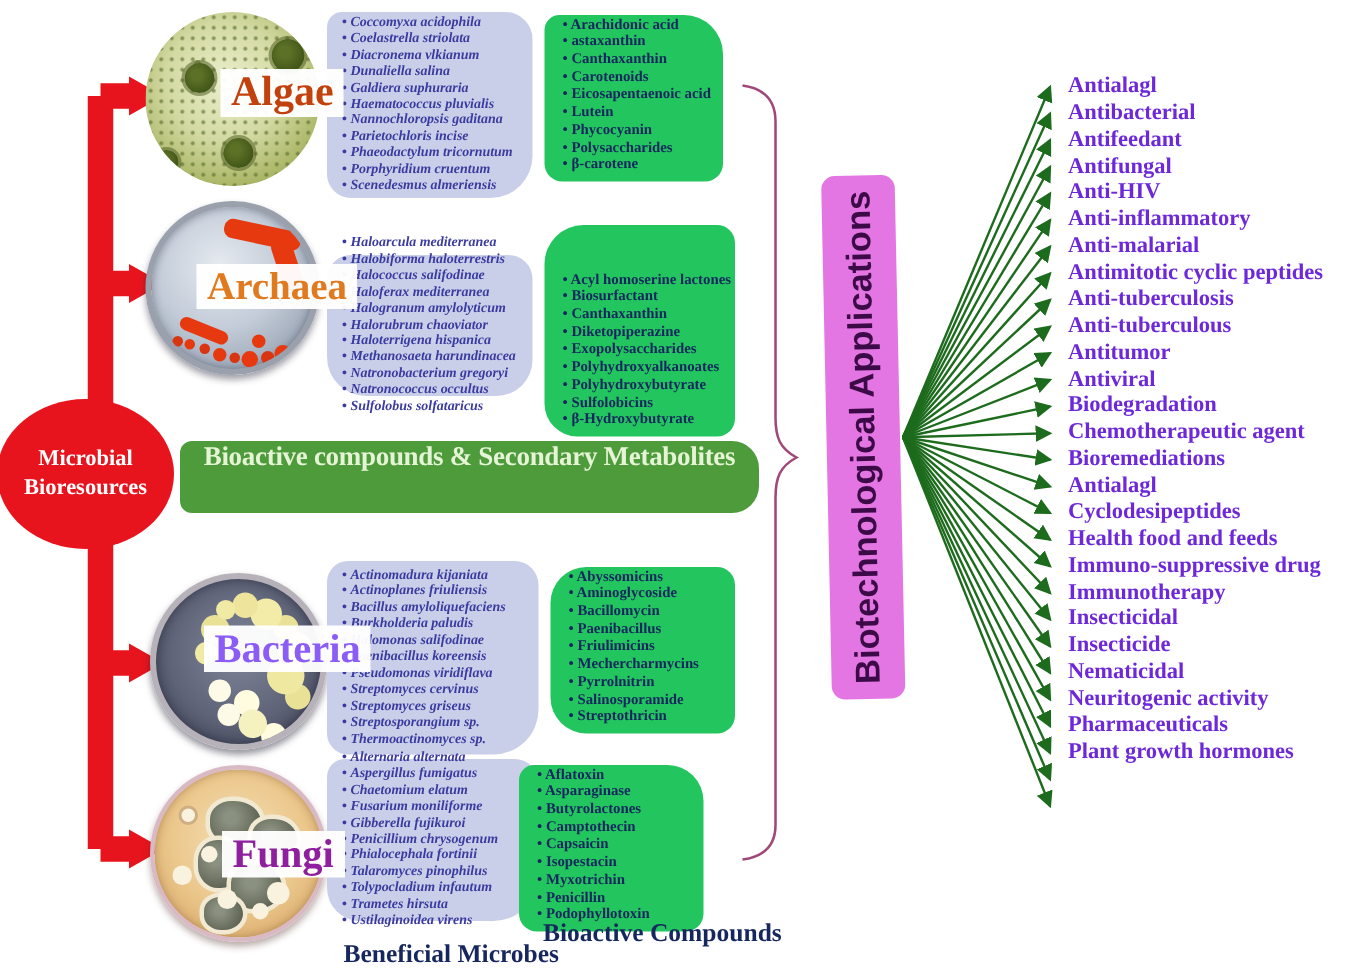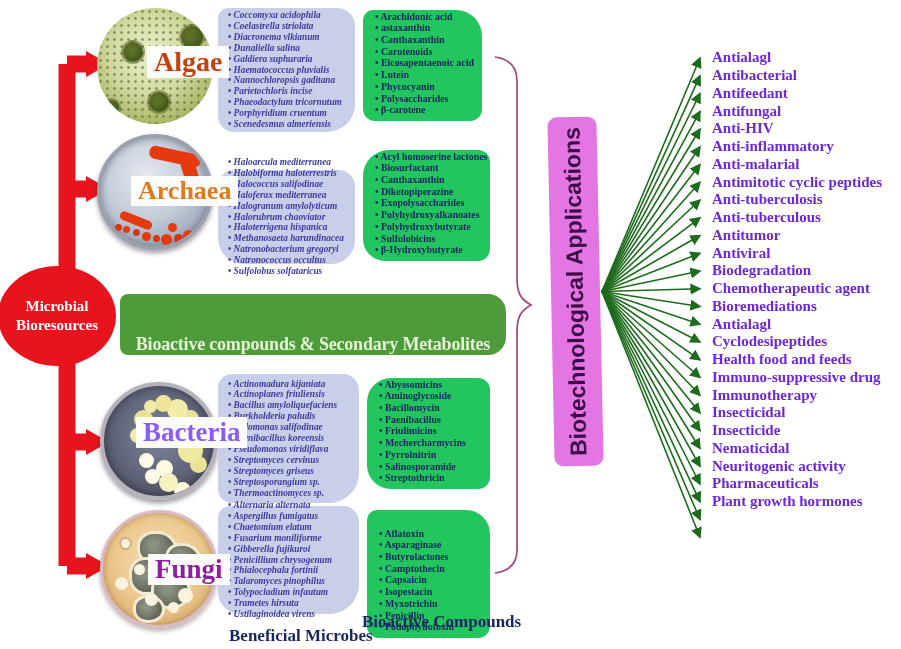--- a/index.html
+++ b/index.html
@@ -69,27 +69,27 @@
   .species-box li::before{content:"•  ";font-style:normal;}
   .compound-box{background:#22c55e;justify-content:flex-end;}
   .compound-box li{font-weight:700;font-size:9.9px;line-height:11.7px;color:#14265e;
         white-space:nowrap;padding-left:13px;text-indent:-10px;}
   .compound-box li::before{content:"•   ";}
   .sb-algae{left:218px;top:8px;width:137px;height:124px;border-radius:10px 18px 28px 16px;}
   .sb-archaea{left:218px;top:142px;width:137px;height:94px;border-radius:16px 16px 24px 26px;margin-top:28px;}
   .sb-bacteria{left:218px;top:374px;width:141px;height:129px;border-radius:14px 16px 30px 14px;}
   .sb-fungi{left:218px;top:506px;width:141px;height:108px;border-radius:12px 16px 30px 22px;}
   .cb-algae{left:363px;top:10px;width:119px;height:111px;border-radius:10px 26px 12px 12px;}
-  .cb-archaea{left:363px;top:150px;width:127px;height:111px;border-radius:26px 12px 12px 22px;}
+  .cb-archaea{left:363px;top:150px;width:127px;height:141px;border-radius:26px 12px 12px 22px;}
   .cb-bacteria{left:367px;top:378px;width:123px;height:111px;border-radius:24px 12px 12px 24px;}
-  .cb-fungi{left:367px;top:510px;width:123px;height:128px;border-radius:10px 24px 12px 12px;}
-
-  
-  .banner{position:absolute;left:120px;top:294px;width:386px;height:61px;background:#4e9b3c;
-     border-radius:8px 18px 18px 8px;display:flex;align-items:flex-end;justify-content:center;z-index:2;
+  .cb-fungi{left:346px;top:510px;width:123px;height:111px;border-radius:10px 24px 12px 12px;}
+
+  
+  .banner{position:absolute;left:120px;top:294px;width:386px;height:48px;background:#4e9b3c;
+     border-radius:8px 18px 18px 8px;display:flex;align-items:flex-start;justify-content:center;z-index:2;
      color:#e6f4d6;font-weight:700;font-size:18px;letter-spacing:-.2px;white-space:nowrap;}
 
   
   .appsbox{position:absolute;left:551px;top:117px;width:49px;height:349px;background:#e476e4;
      border-radius:9px;transform:rotate(-1.2deg);z-index:2;}
   .vlabel{writing-mode:vertical-rl;transform:rotate(180deg);width:100%;height:100%;
      display:flex;align-items:center;justify-content:center;
      font-family:"Liberation Sans",sans-serif;font-weight:700;font-size:23px;color:#3c0a46;white-space:nowrap;}
 
   

